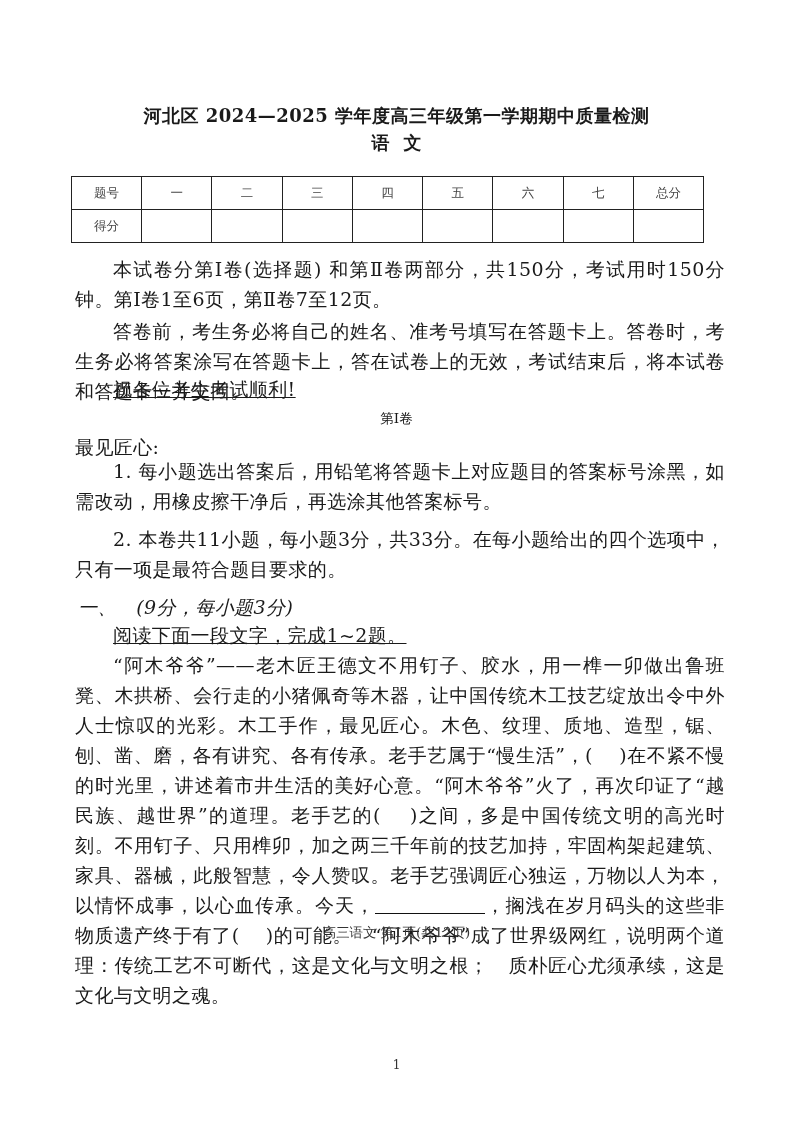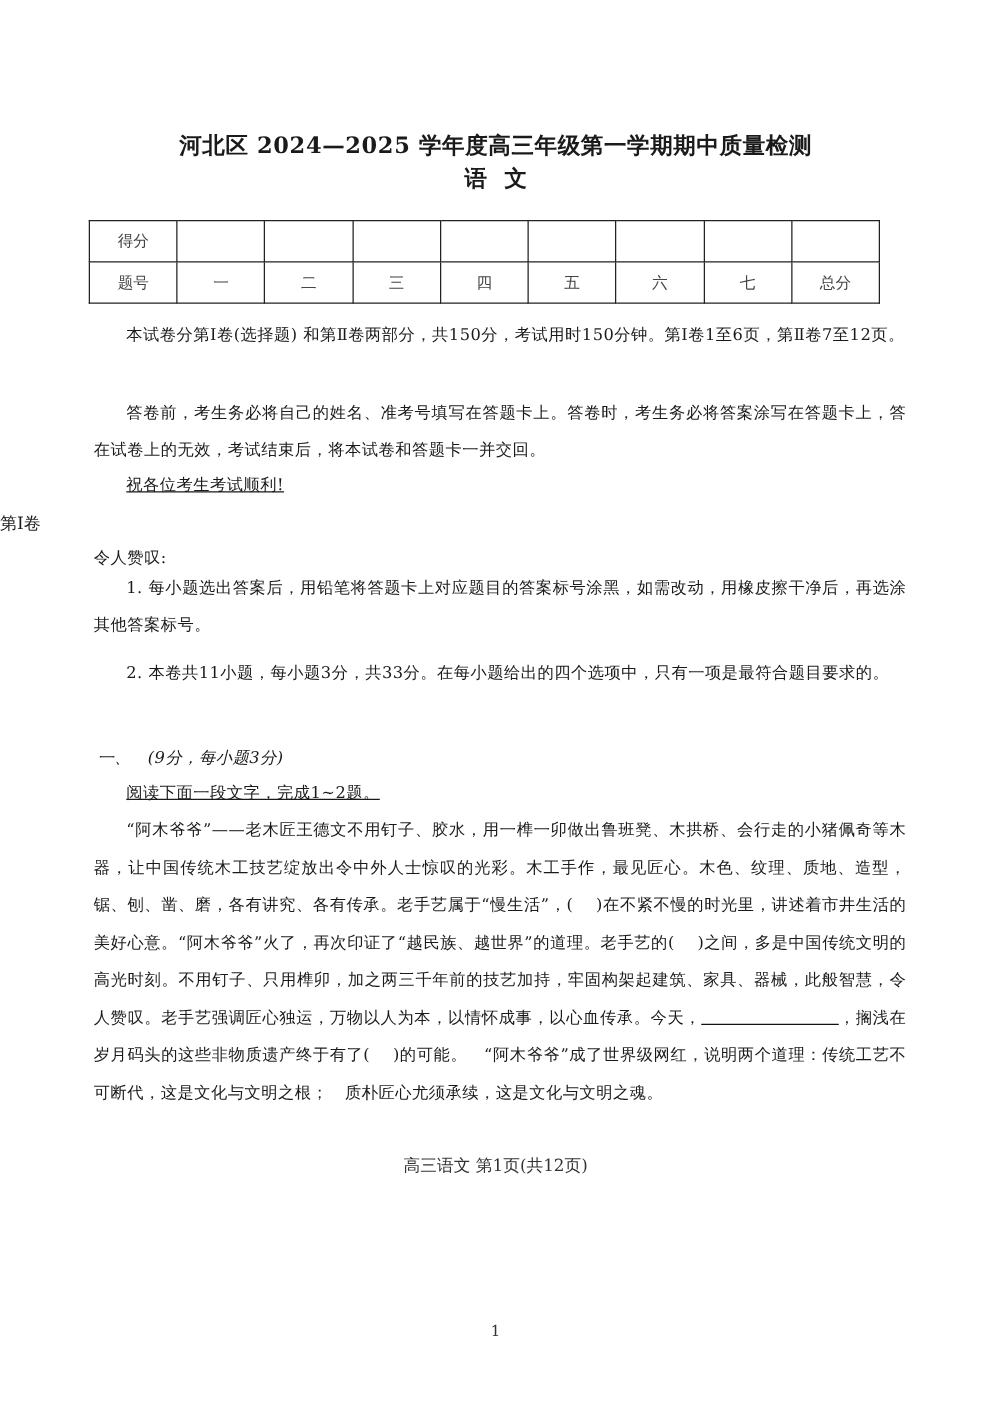--- a/index.html
+++ b/index.html
@@ -3,65 +3,65 @@
 <meta charset="utf-8">
 <style>
   html, body { margin: 0; padding: 0; background: #ffffff; }
   body { width: 793px; height: 1121px; position: relative; overflow: hidden;
          font-family: "DejaVu Serif", "Liberation Serif", serif; color: #1a1a1a; }
   .title { position: absolute; left: 0; width: 793px; text-align: center; font-weight: bold; }
   .title1 { top: 104px; font-size: 18px; letter-spacing: 0.5px; }
   .title2 { top: 131px; font-size: 18px; letter-spacing: 14px; padding-left: 14px; box-sizing: border-box; }
   table.score { position: absolute; left: 71px; top: 176px; width: 633px; border-collapse: collapse; table-layout: fixed; }
   table.score td { border: 1.5px solid #222; height: 32px; text-align: center; font-size: 12.5px; color: #444; padding: 0; }
-  .p { position: absolute; left: 75px; width: 650px; font-size: 13px; line-height: 30px; text-align: justify; letter-spacing: 0.4px; }
+  .p { position: absolute; left: 75px; width: 650px; font-size: 19px; line-height: 30px; text-align: justify; letter-spacing: 0.4px; }
   .indent { text-indent: 2em; }
-  .center { position: absolute; left: 0; width: 793px; text-align: left; font-size: 13.6px; }
+  .center { position: absolute; left: 0; width: 793px; text-align: center; font-size: 13.6px; }
   .blank { display: inline-block; width: 110px; border-bottom: 1.2px solid #111; height: 14px; vertical-align: -2px; }
   .footer { position: absolute; left: 0; width: 793px; text-align: center; font-size: 13.4px; color: #333; }
 </style>
 </head>
 <body>
 
 <div class="title title1">河北区 2024—2025 学年度高三年级第一学期期中质量检测</div>
 <div class="title title2">语文</div>
 
 <table class="score">
   <tbody>
       <tr>
+    <td>题号</td>
+    <td>一</td>
+    <td>二</td>
+    <td>三</td>
+    <td>四</td>
+    <td>五</td>
+    <td>六</td>
+    <td>七</td>
+    <td>总分</td>
+  </tr>
+  <tr>
     <td>得分</td>
     <td></td>
     <td></td>
     <td></td>
     <td></td>
     <td></td>
     <td></td>
     <td></td>
     <td></td>
   </tr>
-  <tr>
-    <td>题号</td>
-    <td>一</td>
-    <td>二</td>
-    <td>三</td>
-    <td>四</td>
-    <td>五</td>
-    <td>六</td>
-    <td>七</td>
-    <td>总分</td>
-  </tr>
 </tbody>
   </table>
 
 <div class="p indent" style="top:254px;">本试卷分第Ⅰ卷(选择题) 和第Ⅱ卷两部分，共150分，考试用时150分钟。第Ⅰ卷1至6页，第Ⅱ卷7至12页。</div>
 <div class="p indent" style="top:316px;">答卷前，考生务必将自己的姓名、准考号填写在答题卡上。答卷时，考生务必将答案涂写在答题卡上，答在试卷上的无效，考试结束后，将本试卷和答题卡一并交回。</div>
 <div class="p indent" style="top:374px;text-decoration:underline;">祝各位考生考试顺利!</div>
 
 <div class="center" style="top:410px;">第Ⅰ卷</div>
-<div class="p" style="top:432px;">令人赞叹:</div>
+<div class="p" style="top:432px;">最见匠心:</div>
 <div class="p indent" style="top:456px;">1. 每小题选出答案后，用铅笔将答题卡上对应题目的答案标号涂黑，如需改动，用橡皮擦干净后，再选涂其他答案标号。</div>
 <div class="p indent" style="top:524px;">2. 本卷共11小题，每小题3分，共33分。在每小题给出的四个选项中，只有一项是最符合题目要求的。</div>
 
 <div class="p" style="top:592px; left:78px;font-style:italic;">一、　(9分，每小题3分)</div>
 <div class="p indent" style="top:620px;text-decoration:underline;">阅读下面一段文字，完成1~2题。</div>
 <div class="p indent" style="top:650px;"><span>“阿木爷爷”——老木匠王德文不用钉子、胶水，用一榫一卯做出鲁班凳、木拱桥、会行走的小猪佩奇等木器，让中国传统木工技艺绽放出令中外人士惊叹的光彩。木工手作，最见匠心。木色、纹理、质地、造型，锯、刨、凿、磨，各有讲究、各有传承。老手艺属于“慢生活”，(　 )在不紧不慢的时光里，讲述着市井生活的美好心意。“阿木爷爷”火了，再次印证了“越民族、越世界”的道理。老手艺的(　 )之间，多是中国传统文明的高光时刻。不用钉子、只用榫卯，加之两三千年前的技艺加持，牢固构架起建筑、家具、器械，此般智慧，令人赞叹。老手艺强调匠心独运，万物以人为本，以情怀成事，以心血传承。今天，</span><span class="blank"></span><span>，搁浅在岁月码头的这些非物质遗产终于有了(　 )的可能。　“阿木爷爷”成了世界级网红，说明两个道理：传统工艺不可断代，这是文化与文明之根；　质朴匠心尤须承续，这是文化与文明之魂。</span></div>
 
 <div class="footer" style="top:924px;">高三语文 第1页(共12页)</div>
 <div class="footer" style="top:1058px; font-size:12px;">1</div>
 

